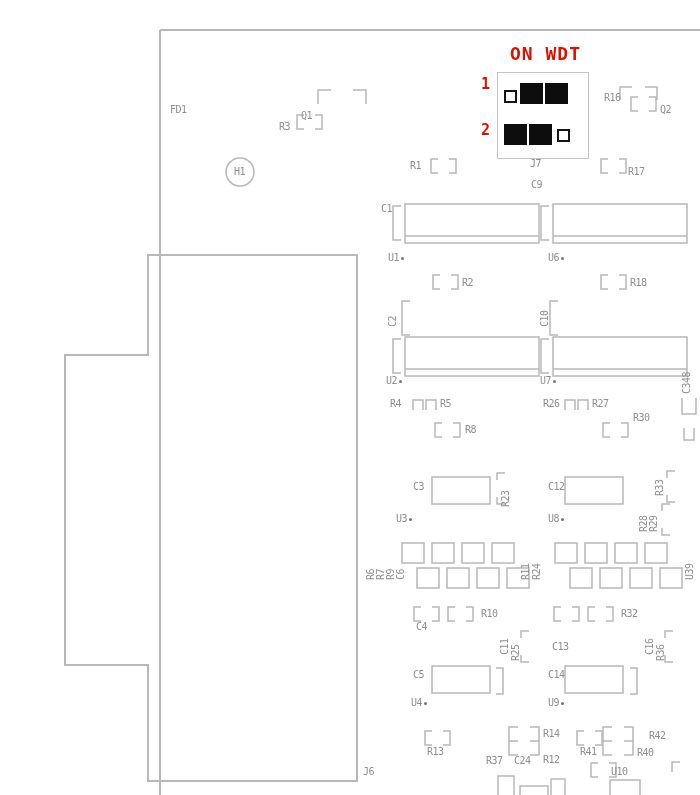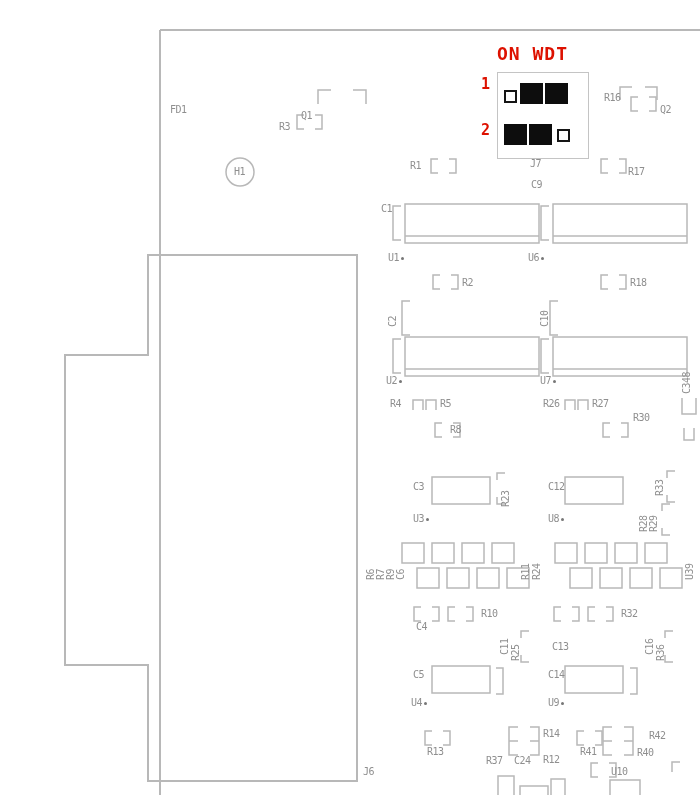--- a/index.html
+++ b/index.html
@@ -125,21 +125,21 @@
         <use href="#ebp" x="508" y="726"></use>
           <use href="#ebp" x="602" y="726"></use>
 
         <path d="M672 772 V762 H680"></path>
 
         <path d="M498 795 V776 H514 V795 M520 795 V786 H548 V795 M551 795 V779 H565 V795 M610 795 V780 H640 V795"></path>
       </g>
     </g>
   </svg>
 
-  <div class="red-title" style="left:497px;top:44px">ON WDT</div>
+  <div class="red-title" style="left:510px;top:44px">ON WDT</div>
   <div class="red-num" style="left:481px;top:76px">1</div>
   <div class="red-num" style="left:481px;top:122px">2</div>
 
   <div class="jbox">
     <div class="cell" style="left:6px;top:17px" data-state="open"></div>
     <div class="cell" style="left:22px;top:10px" data-state="closed"></div>
     <div class="cell" style="left:47px;top:10px" data-state="closed"></div>
     <div class="cell" style="left:6px;top:51px" data-state="closed"></div>
     <div class="cell" style="left:31px;top:51px" data-state="closed"></div>
     <div class="cell" style="left:59px;top:56px" data-state="open"></div>
@@ -150,34 +150,34 @@
   <div class="lbl" style="left:301px;top:110px">Q1</div>
   <div class="lbl" style="left:279px;top:121px">R3</div>
   <div class="lbl" style="left:604px;top:92px">R16</div>
   <div class="lbl" style="left:660px;top:104px">Q2</div>
   <div class="lbl" style="left:410px;top:160px">R1</div>
   <div class="lbl" style="left:628px;top:166px">R17</div>
   <div class="lbl" style="left:530px;top:158px">J7</div>
   <div class="lbl" style="left:531px;top:179px">C9</div>
   <div class="lbl" style="left:381px;top:203px">C1</div>
   <div class="lbl" style="left:388px;top:252px"><span>U1</span><span class="dot"></span></div>
-  <div class="lbl" style="left:528px;top:252px"><span>U6</span><span class="dot"></span></div>
+  <div class="lbl" style="left:548px;top:252px"><span>U6</span><span class="dot"></span></div>
   <div class="lbl" style="left:462px;top:277px">R2</div>
   <div class="lbl" style="left:630px;top:277px">R18</div>
   <div class="lbl" style="left:386px;top:375px"><span>U2</span><span class="dot"></span></div>
   <div class="lbl" style="left:540px;top:375px"><span>U7</span><span class="dot"></span></div>
   <div class="lbl" style="left:390px;top:398px">R4</div>
   <div class="lbl" style="left:440px;top:398px">R5</div>
   <div class="lbl" style="left:543px;top:398px">R26</div>
   <div class="lbl" style="left:592px;top:398px">R27</div>
-  <div class="lbl" style="left:450px;top:424px">R8</div>
+  <div class="lbl" style="left:465px;top:424px">R8</div>
   <div class="lbl" style="left:633px;top:412px">R30</div>
   <div class="lbl" style="left:413px;top:481px">C3</div>
   <div class="lbl" style="left:548px;top:481px">C12</div>
-  <div class="lbl" style="left:413px;top:513px"><span>U3</span><span class="dot"></span></div>
+  <div class="lbl" style="left:396px;top:513px"><span>U3</span><span class="dot"></span></div>
   <div class="lbl" style="left:548px;top:513px"><span>U8</span><span class="dot"></span></div>
   <div class="lbl" style="left:416px;top:621px">C4</div>
   <div class="lbl" style="left:481px;top:608px">R10</div>
   <div class="lbl" style="left:552px;top:641px">C13</div>
   <div class="lbl" style="left:621px;top:608px">R32</div>
   <div class="lbl" style="left:413px;top:669px">C5</div>
   <div class="lbl" style="left:548px;top:669px">C14</div>
   <div class="lbl" style="left:411px;top:697px"><span>U4</span><span class="dot"></span></div>
   <div class="lbl" style="left:548px;top:697px"><span>U9</span><span class="dot"></span></div>
   <div class="lbl" style="left:427px;top:746px">R13</div>

